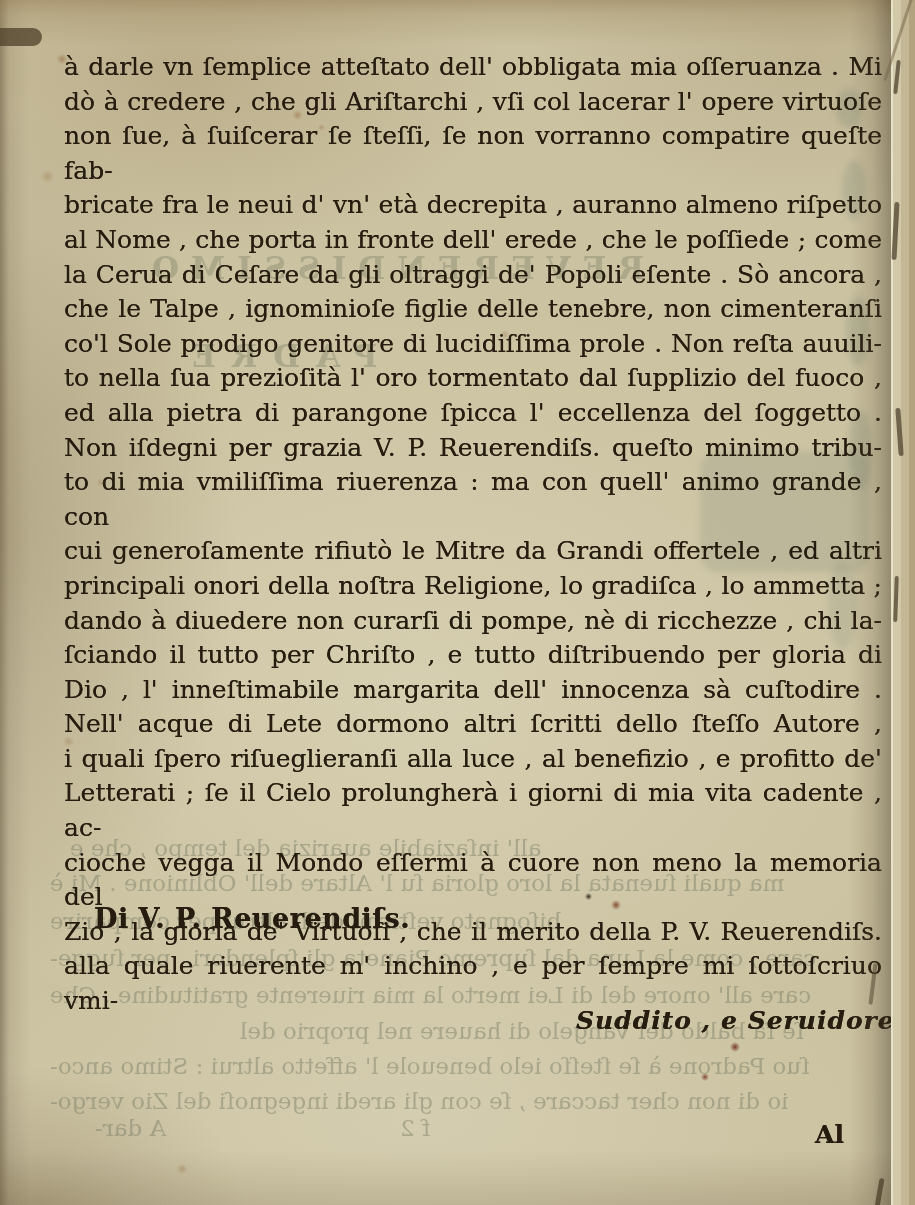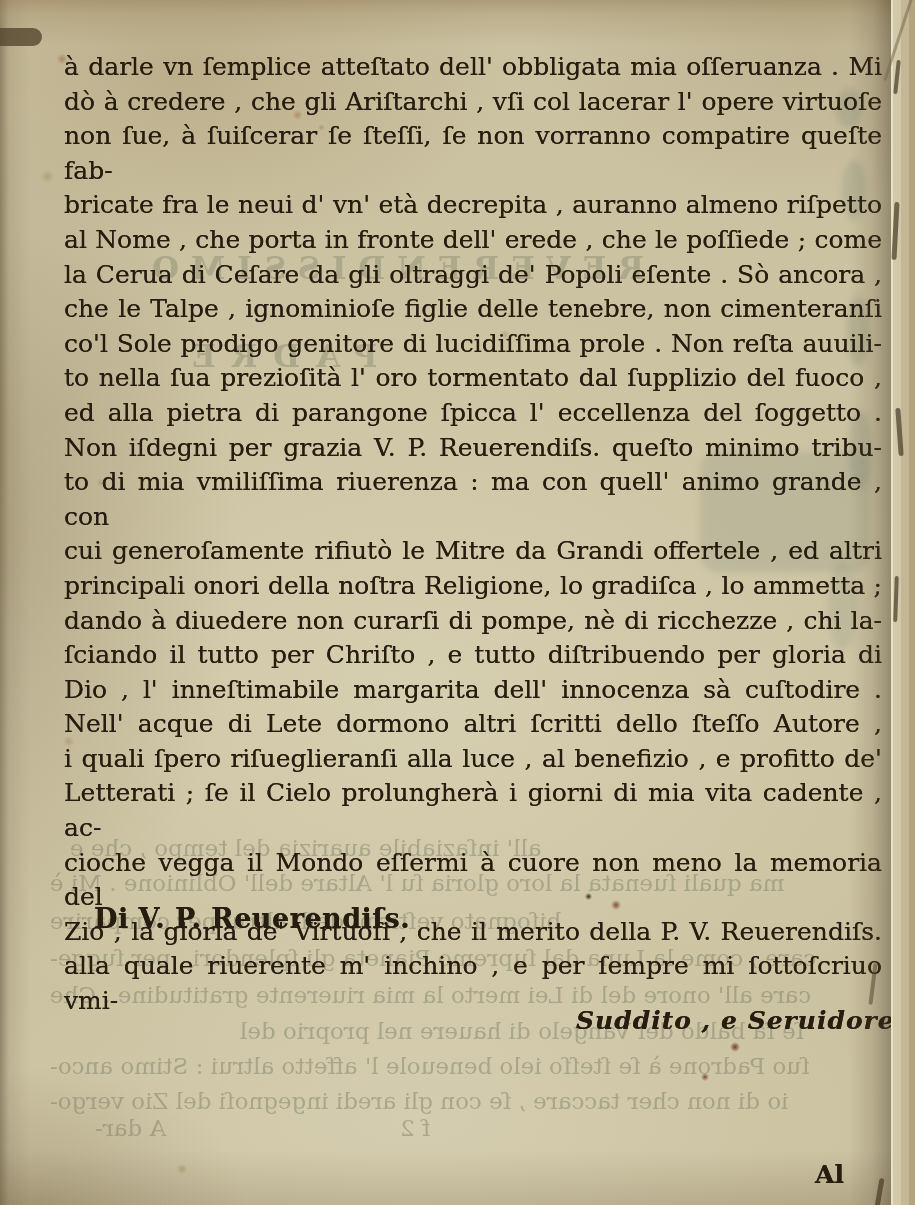--- a/index.html
+++ b/index.html
@@ -60,21 +60,21 @@
   .ghost .gh{position:absolute;font-weight:700;opacity:.34;filter:blur(.7px);letter-spacing:12px;font-size:31px;}
   .ghost .gl{position:absolute;font-size:23px;opacity:.42;filter:blur(.6px);white-space:nowrap;}
   
   .ink{position:absolute;color:#261c0f;text-shadow:0 0 .6px rgba(38,28,15,.85);}
   .body-block{left:64px;top:50px;width:818px;font-size:25px;line-height:34.6px;}
   .bline{text-align:justify;text-align-last:justify;}
   .bline.short{text-align-last:left;}
   .vale{left:94px;top:903px;font-size:27px;font-weight:700;letter-spacing:.5px;}
   .role{left:576px;top:1006px;font-size:25px;font-style:italic;font-weight:700;letter-spacing:1px;}
   .name{left:608px;top:1051px;font-size:29px;letter-spacing:1px;}
-  .catch{left:815px;top:1160px;font-size:25px;font-weight:700;}
+  .catch{left:815px;top:1120px;font-size:25px;font-weight:700;}
 </style>
 </head>
 <body>
 
 <div id="stage">
   <div class="paper"></div>
 
   <div class="ghost">
     <div class="gh" style="right:140px;top:250px;">REVERENDISSIMO</div>
     <div class="gh" style="right:176px;top:338px;letter-spacing:16px;">PADRE</div>

